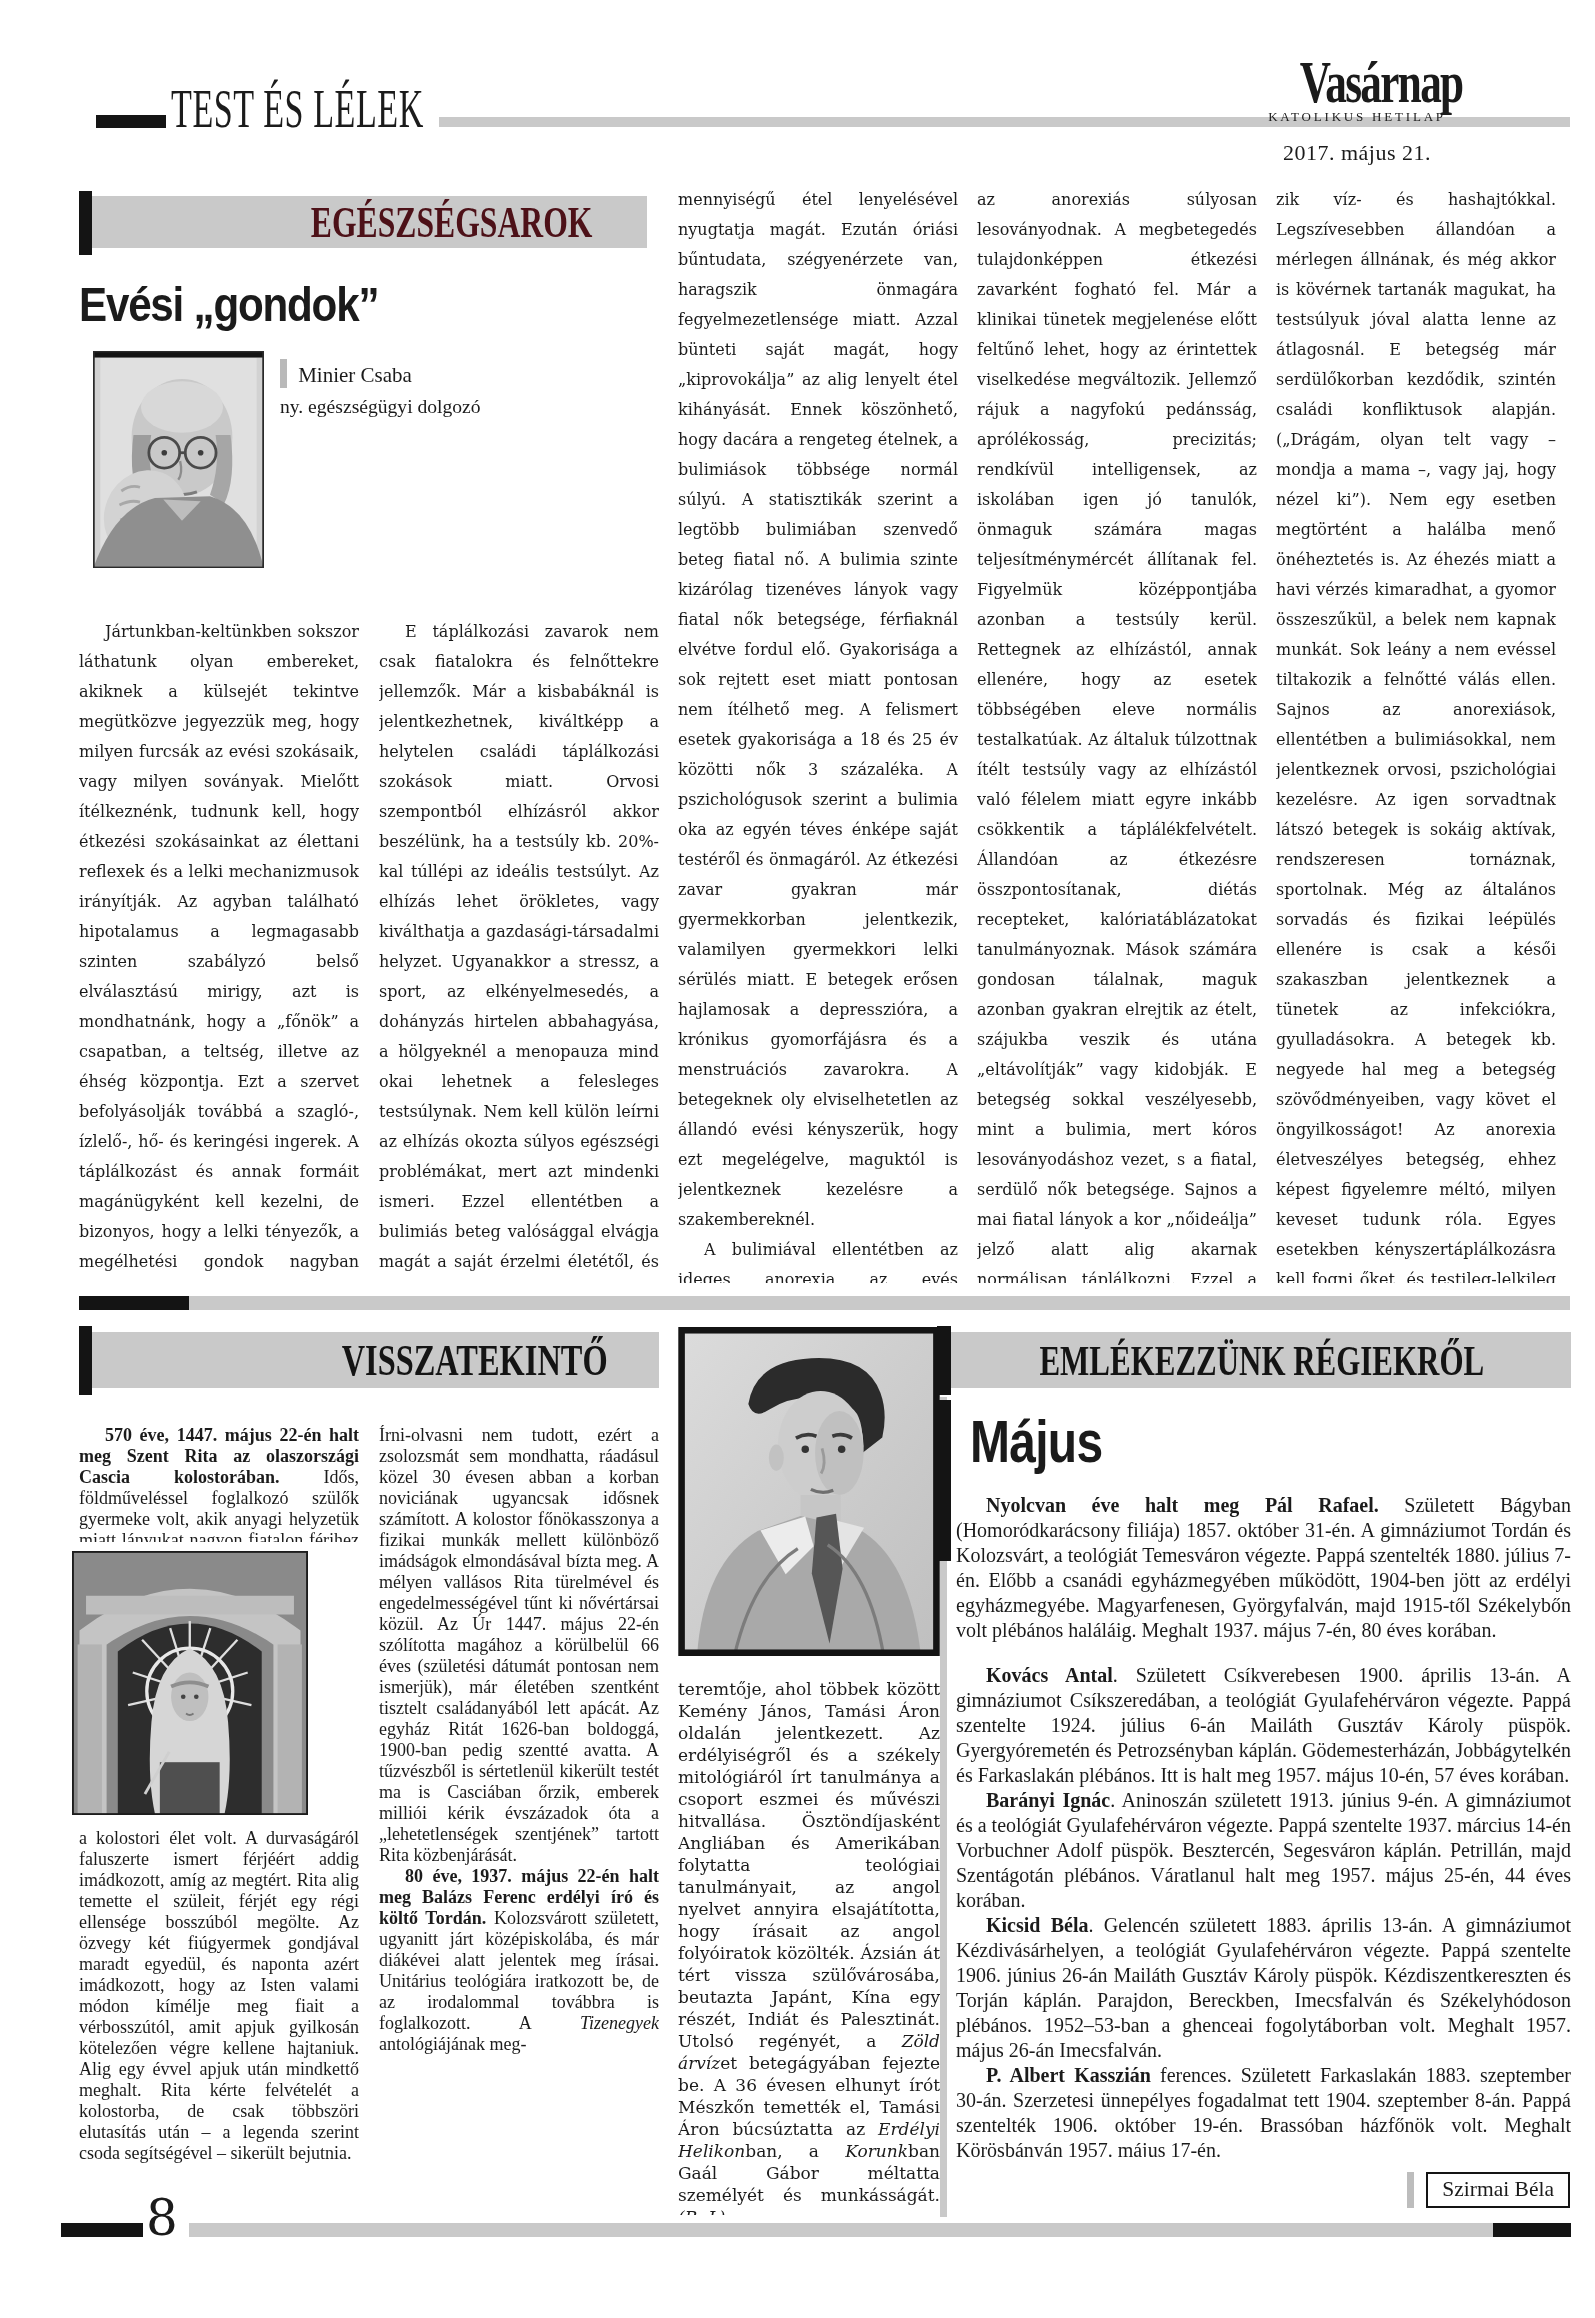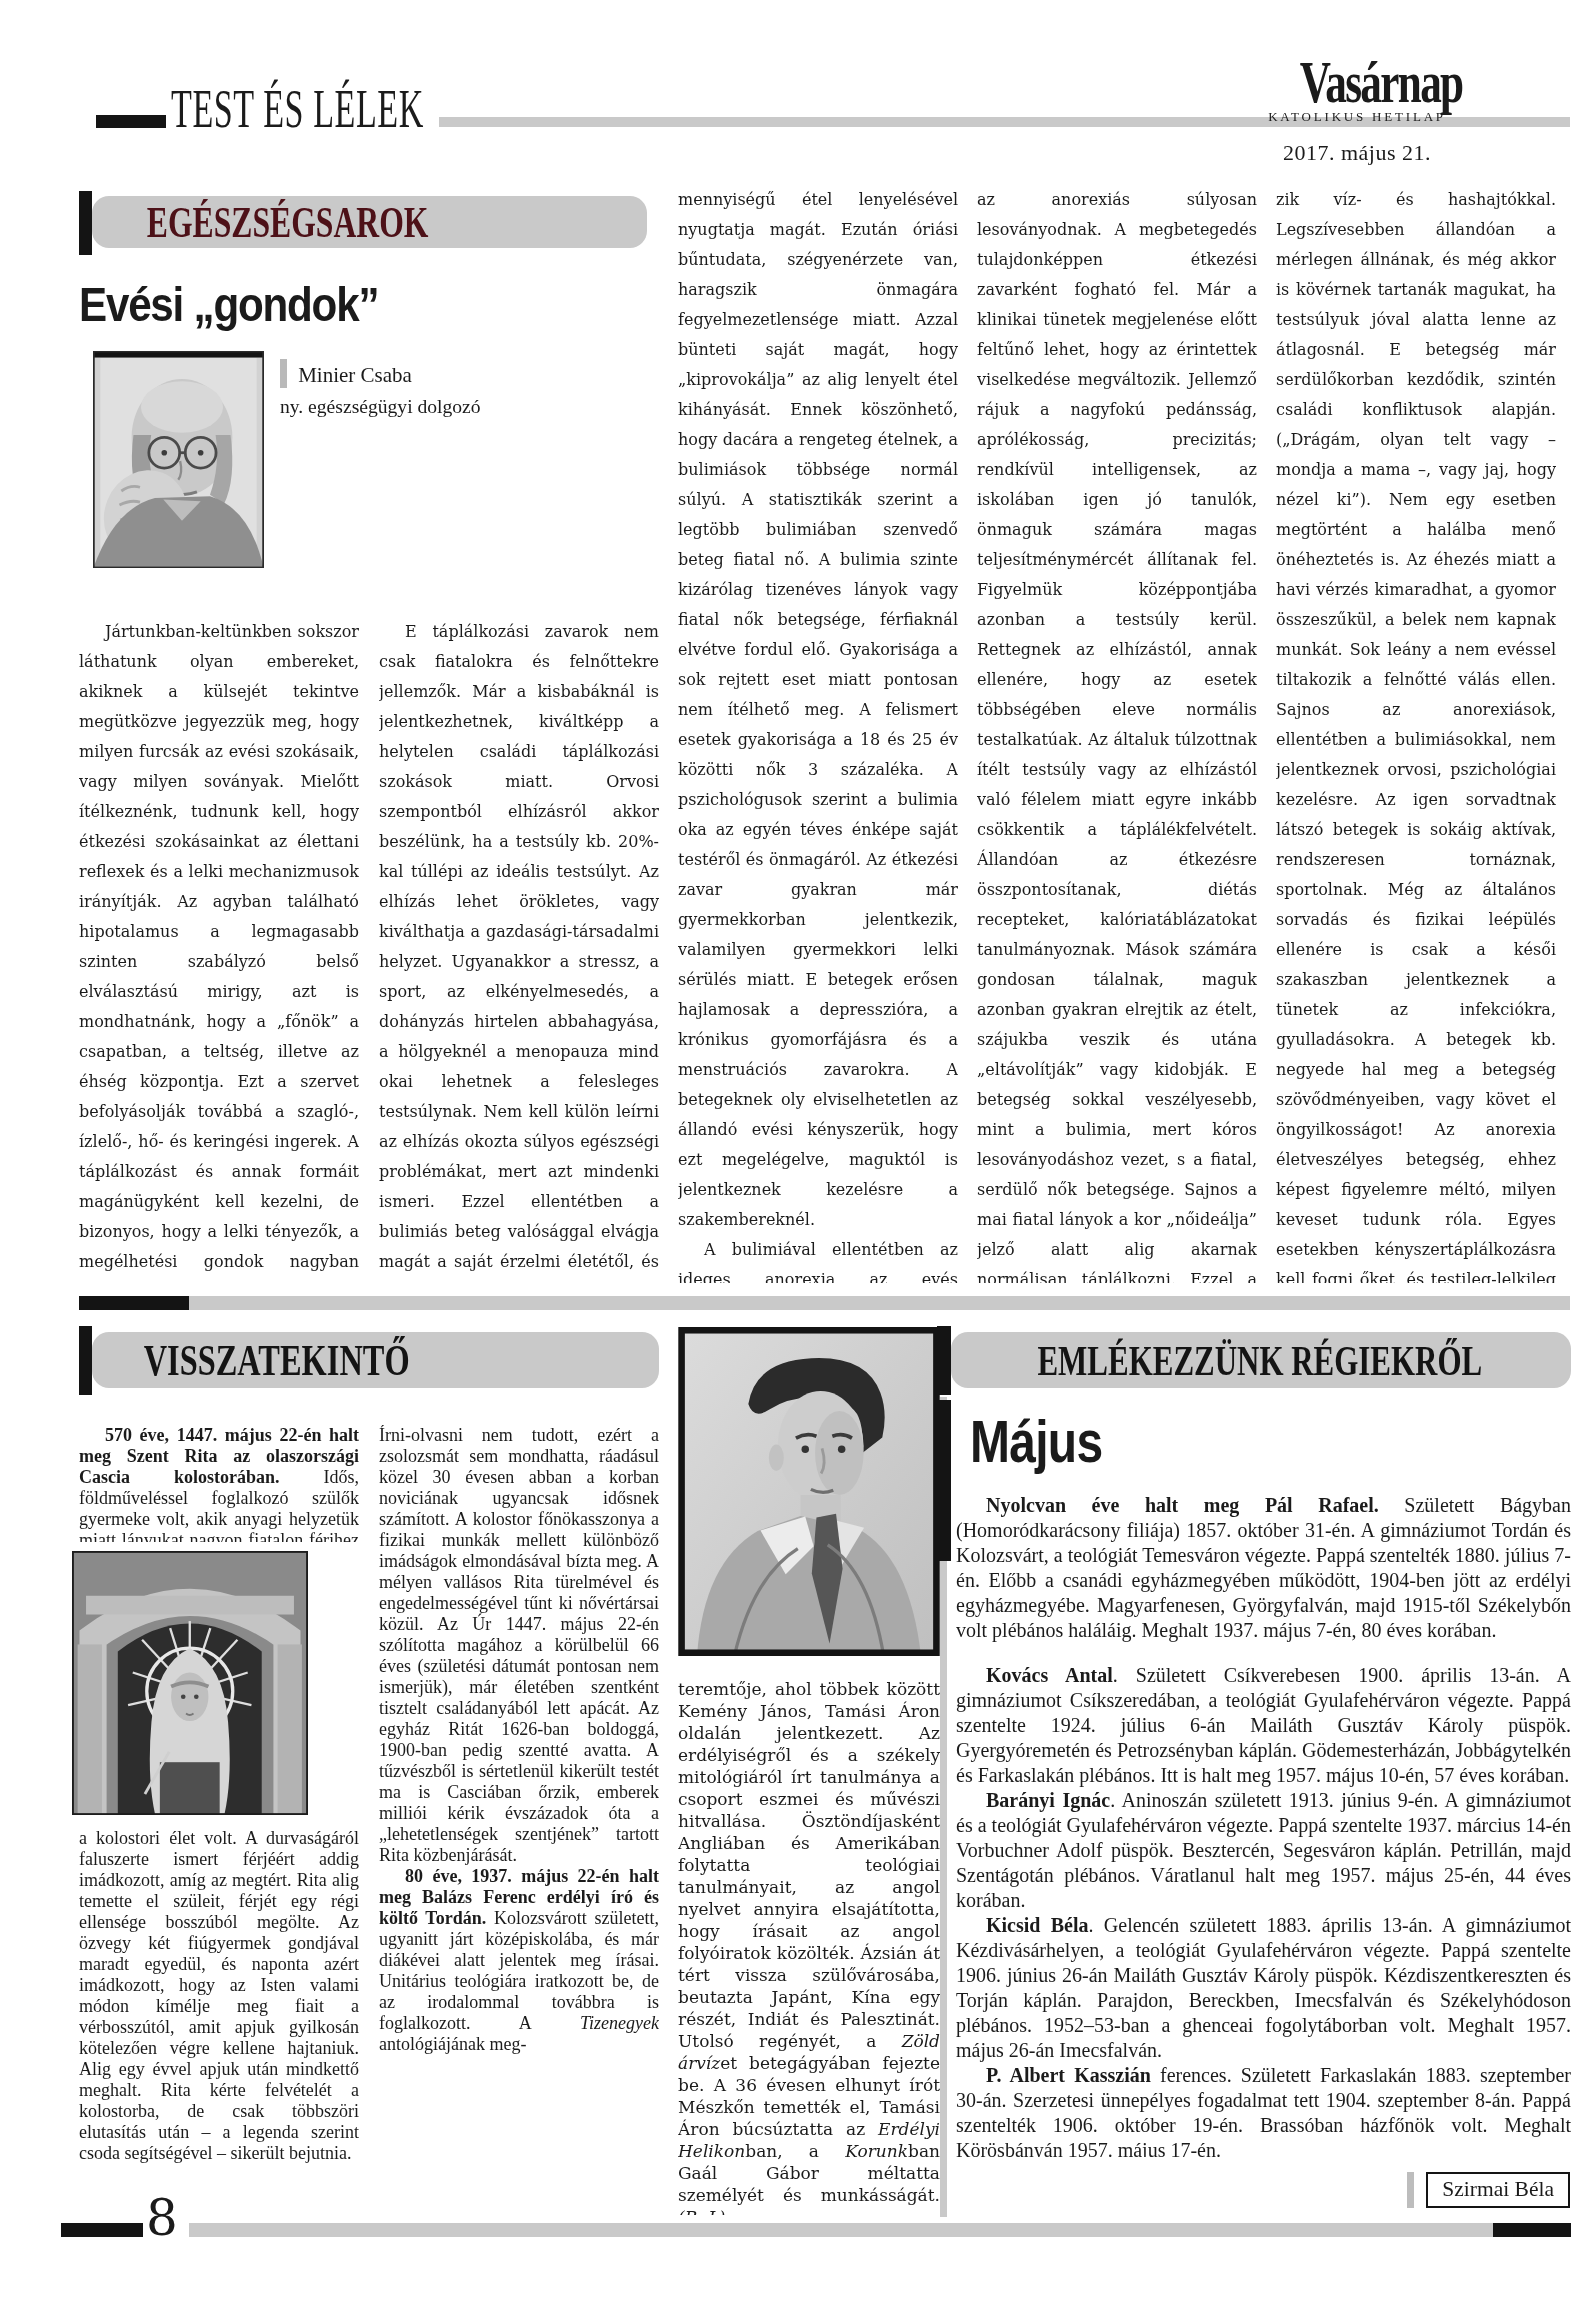--- a/index.html
+++ b/index.html
@@ -18,21 +18,21 @@
   .ind{text-indent:26px;}
   .b{font-weight:bold;}
   .it{font-style:italic;}
   
   .mast-title{font-size:55px;letter-spacing:0.9px;white-space:nowrap;font-weight:400;}
   .logo-box{position:absolute;background:#fff;text-align:center;z-index:2;}
   .logo-name{font-size:60px;font-weight:bold;white-space:nowrap;letter-spacing:-2.3px;display:inline-block;transform:scaleX(.72);transform-origin:center;line-height:1;}
   .logo-sub{font-size:13px;letter-spacing:2.8px;white-space:nowrap;display:block;margin-top:-2.8px;}
   .logo-date{font-size:22px;letter-spacing:0.5px;}
   
-  .sechead{position:absolute;background:var(--bargray,#c9c9c9);display:flex;align-items:center;justify-content:flex-start;border-radius:17px;}
+  .sechead{position:absolute;background:var(--bargray,#c9c9c9);display:flex;align-items:center;justify-content:flex-end;}
   .sechead .t{font-weight:bold;white-space:nowrap;display:inline-block;transform:scaleX(.72);transform-origin:center;}
   
   .health-title{font-size:49px;font-weight:bold;letter-spacing:-1.4px;white-space:nowrap;}
   .author-name{font-size:21px;white-space:nowrap;}
   .author-role{font-size:19.6px;white-space:nowrap;}
   .tick{display:inline-block;width:7px;height:29px;background:#b9b9b9;vertical-align:-6.5px;margin-right:11.2px;}
   .tcol{position:absolute;width:280px;font-size:16px;line-height:30px;overflow:hidden;}
   .tcol .ind{text-indent:26px;}
   
   .bcol{position:absolute;width:280px;font-size:18px;line-height:21px;overflow:hidden;}

